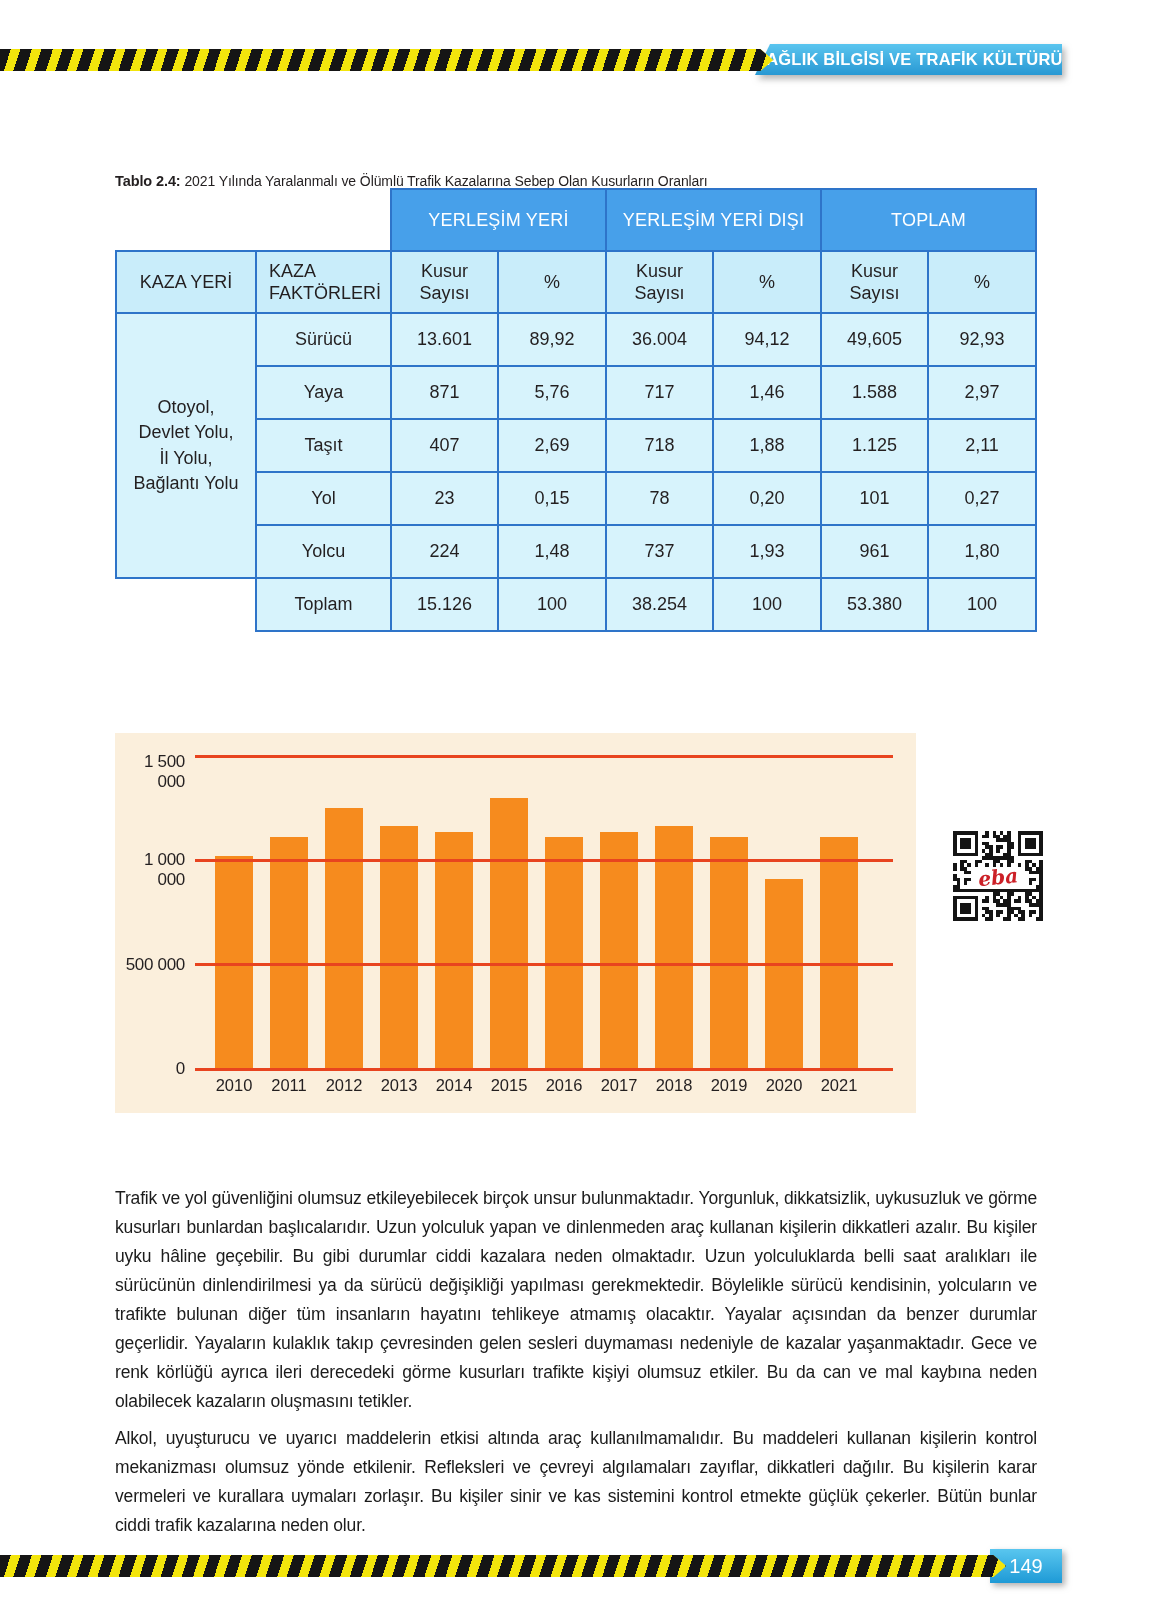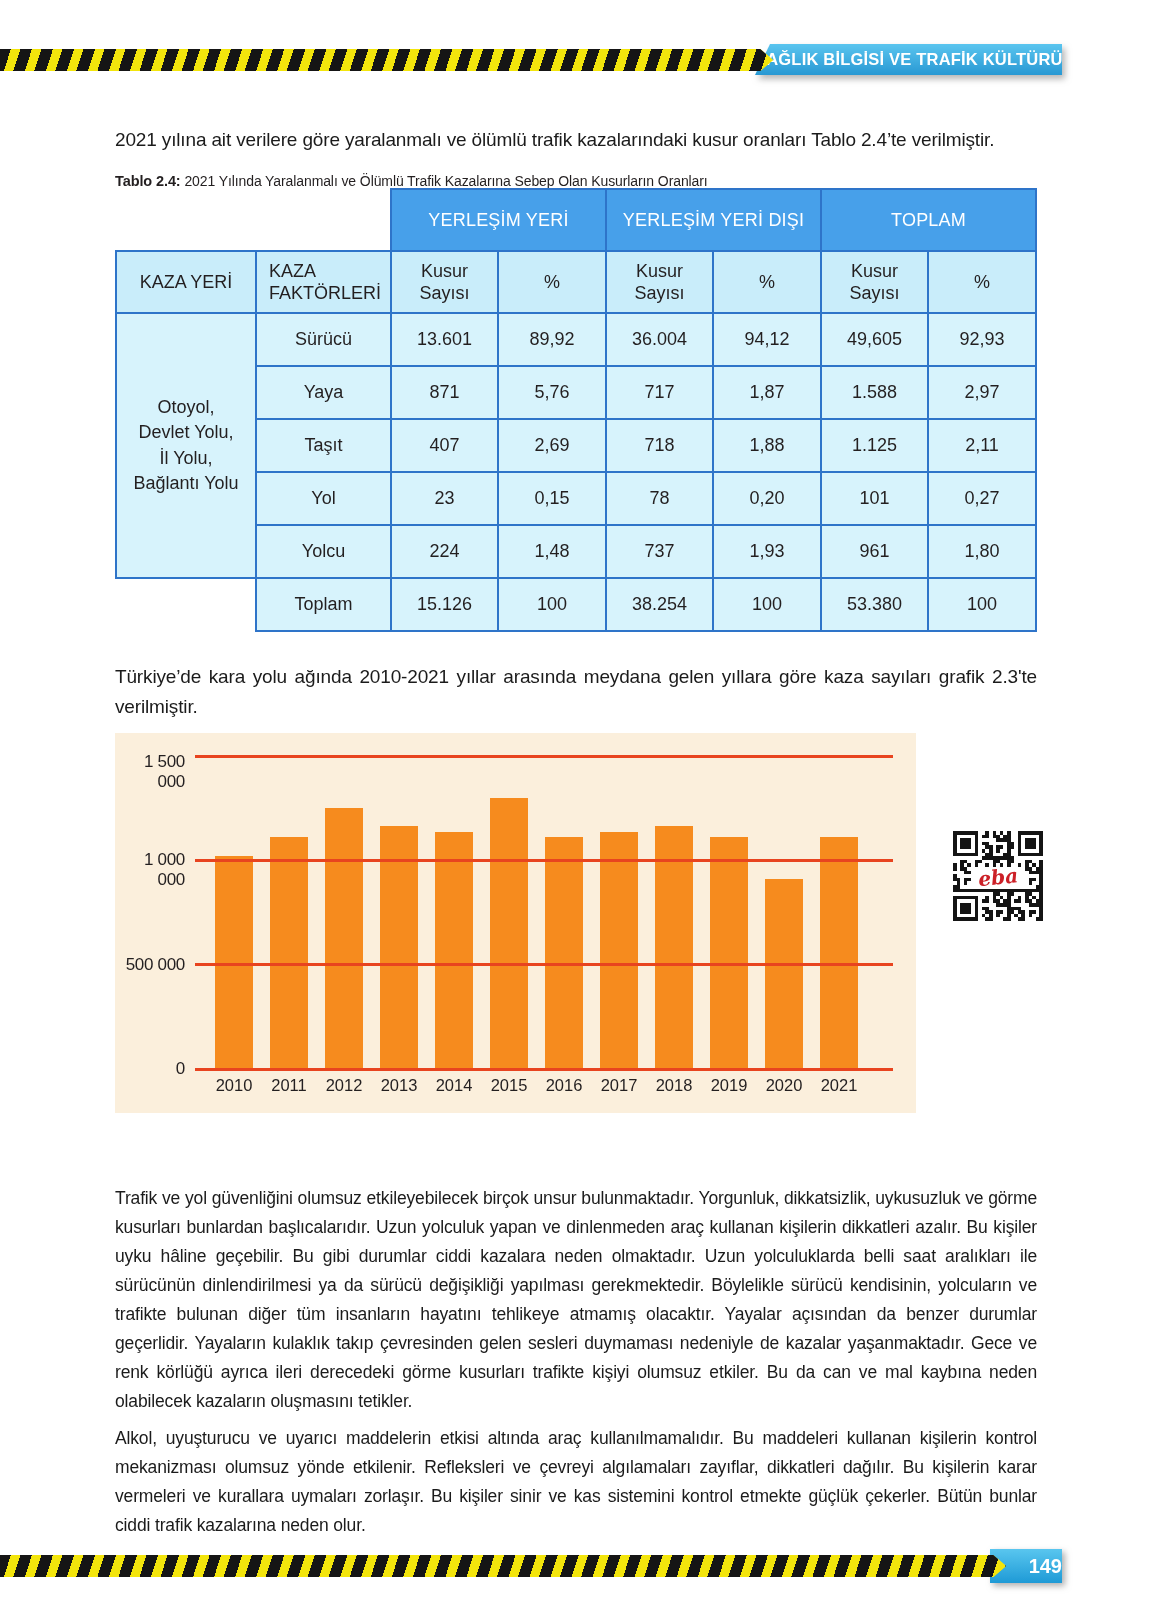--- a/index.html
+++ b/index.html
@@ -26,23 +26,23 @@
   
   .banner-wrap{position:absolute;left:755px;top:44px;z-index:2;filter:drop-shadow(3px 4px 3px rgba(110,110,110,.5));}
   .banner{
     width:307px;height:31px;line-height:31px;text-align:center;
     clip-path:polygon(15px 0,100% 0,100% 100%,0 100%);
     background:linear-gradient(#5AC5EF,#2898D3);
     color:#fff;font-weight:bold;font-size:16.5px;letter-spacing:.2px;white-space:nowrap;
   }
   .badge-wrap{position:absolute;left:990px;top:1549px;z-index:2;filter:drop-shadow(3px 3px 3px rgba(110,110,110,.55));}
   .badge{
-    width:72px;height:34px;line-height:34px;text-align:right;
+    width:72px;height:34px;line-height:34px;text-align:center;
     background:linear-gradient(#59C6EF,#1E9AD6);
-    color:#fff;font-weight:bold;font-size:20px;
+    color:#fff;font-weight:normal;font-size:20px;
   }
   
   .para{position:absolute;left:115px;width:922px;font-size:17.5px;line-height:29px;
         letter-spacing:-0.15px;text-align:justify;color:#1b1b1b;}
   .intro{top:106px;text-align:left;font-size:19px;}
   .chart-intro{top:643px;font-size:19px;line-height:30px;}
   .p-fatigue{top:1166px;}
   .p-alcohol{top:1406px;}
   .figcaption{position:absolute;left:115px;font-size:14px;color:#231F20;letter-spacing:-0.1px;}
   .cap-table{top:159px;}
@@ -80,21 +80,20 @@
 </head>
 <body>
 
 <div class="page">
 
   <div class="hazard stripe-top"></div>
   <div class="banner-wrap">
     <div class="banner">SAĞLIK BİLGİSİ VE TRAFİK KÜLTÜRÜ</div>
   </div>
 
-  <p class="para intro">2021 yılına ait verilere göre yaralanmalı ve ölümlü trafik kazalarındaki kusur oranları Tablo 2.4’te verilmiştir.</p>
 
   <p class="figcaption cap-table"><b>Tablo 2.4:</b> <span>2021 Yılında Yaralanmalı ve Ölümlü Trafik Kazalarına Sebep Olan Kusurların Oranları</span></p>
 
   <div class="tablewrap">
     <table class="kusur" id="kusur-table">
         <colgroup>
           <col style="width: 140px;">
           <col style="width: 135px;">
           <col style="width: 107px;">
           <col style="width: 108px;">
@@ -135,21 +134,21 @@
             <td class="cell-val">36.004</td>
             <td class="cell-val">94,12</td>
             <td class="cell-val">49,605</td>
             <td class="cell-val">92,93</td>
           </tr>
           <tr class="row-body">
             <td class="cell-factor">Yaya</td>
             <td class="cell-val">871</td>
             <td class="cell-val">5,76</td>
             <td class="cell-val">717</td>
-            <td class="cell-val">1,87</td>
+            <td class="cell-val">1,46</td>
             <td class="cell-val">1.588</td>
             <td class="cell-val">2,97</td>
           </tr>
           <tr class="row-body">
             <td class="cell-factor">Taşıt</td>
             <td class="cell-val">407</td>
             <td class="cell-val">2,69</td>
             <td class="cell-val">718</td>
             <td class="cell-val">1,88</td>
             <td class="cell-val">1.125</td>
@@ -180,21 +179,20 @@
             <td class="cell-val">100</td>
             <td class="cell-val">38.254</td>
             <td class="cell-val">100</td>
             <td class="cell-val">53.380</td>
             <td class="cell-val">100</td>
           </tr>
         </tbody>
       </table>
   </div>
 
-  <p class="para chart-intro">Türkiye’de kara yolu ağında 2010-2021 yıllar arasında meydana gelen yıllara göre kaza sayıları grafik 2.3'te verilmiştir.</p>
 
   <div class="chart-panel" id="chart-panel" style="background: rgb(251, 239, 220);">
       <div class="bar" style="left: 100px; top: 123px; height: 213px; background: rgb(246, 139, 30);"></div>
       <div class="bar" style="left: 155px; top: 104px; height: 232px; background: rgb(246, 139, 30);"></div>
       <div class="bar" style="left: 210px; top: 75px; height: 261px; background: rgb(246, 139, 30);"></div>
       <div class="bar" style="left: 265px; top: 93px; height: 243px; background: rgb(246, 139, 30);"></div>
       <div class="bar" style="left: 320px; top: 99px; height: 237px; background: rgb(246, 139, 30);"></div>
       <div class="bar" style="left: 375px; top: 65px; height: 271px; background: rgb(246, 139, 30);"></div>
       <div class="bar" style="left: 430px; top: 104px; height: 232px; background: rgb(246, 139, 30);"></div>
       <div class="bar" style="left: 485px; top: 99px; height: 237px; background: rgb(246, 139, 30);"></div>

